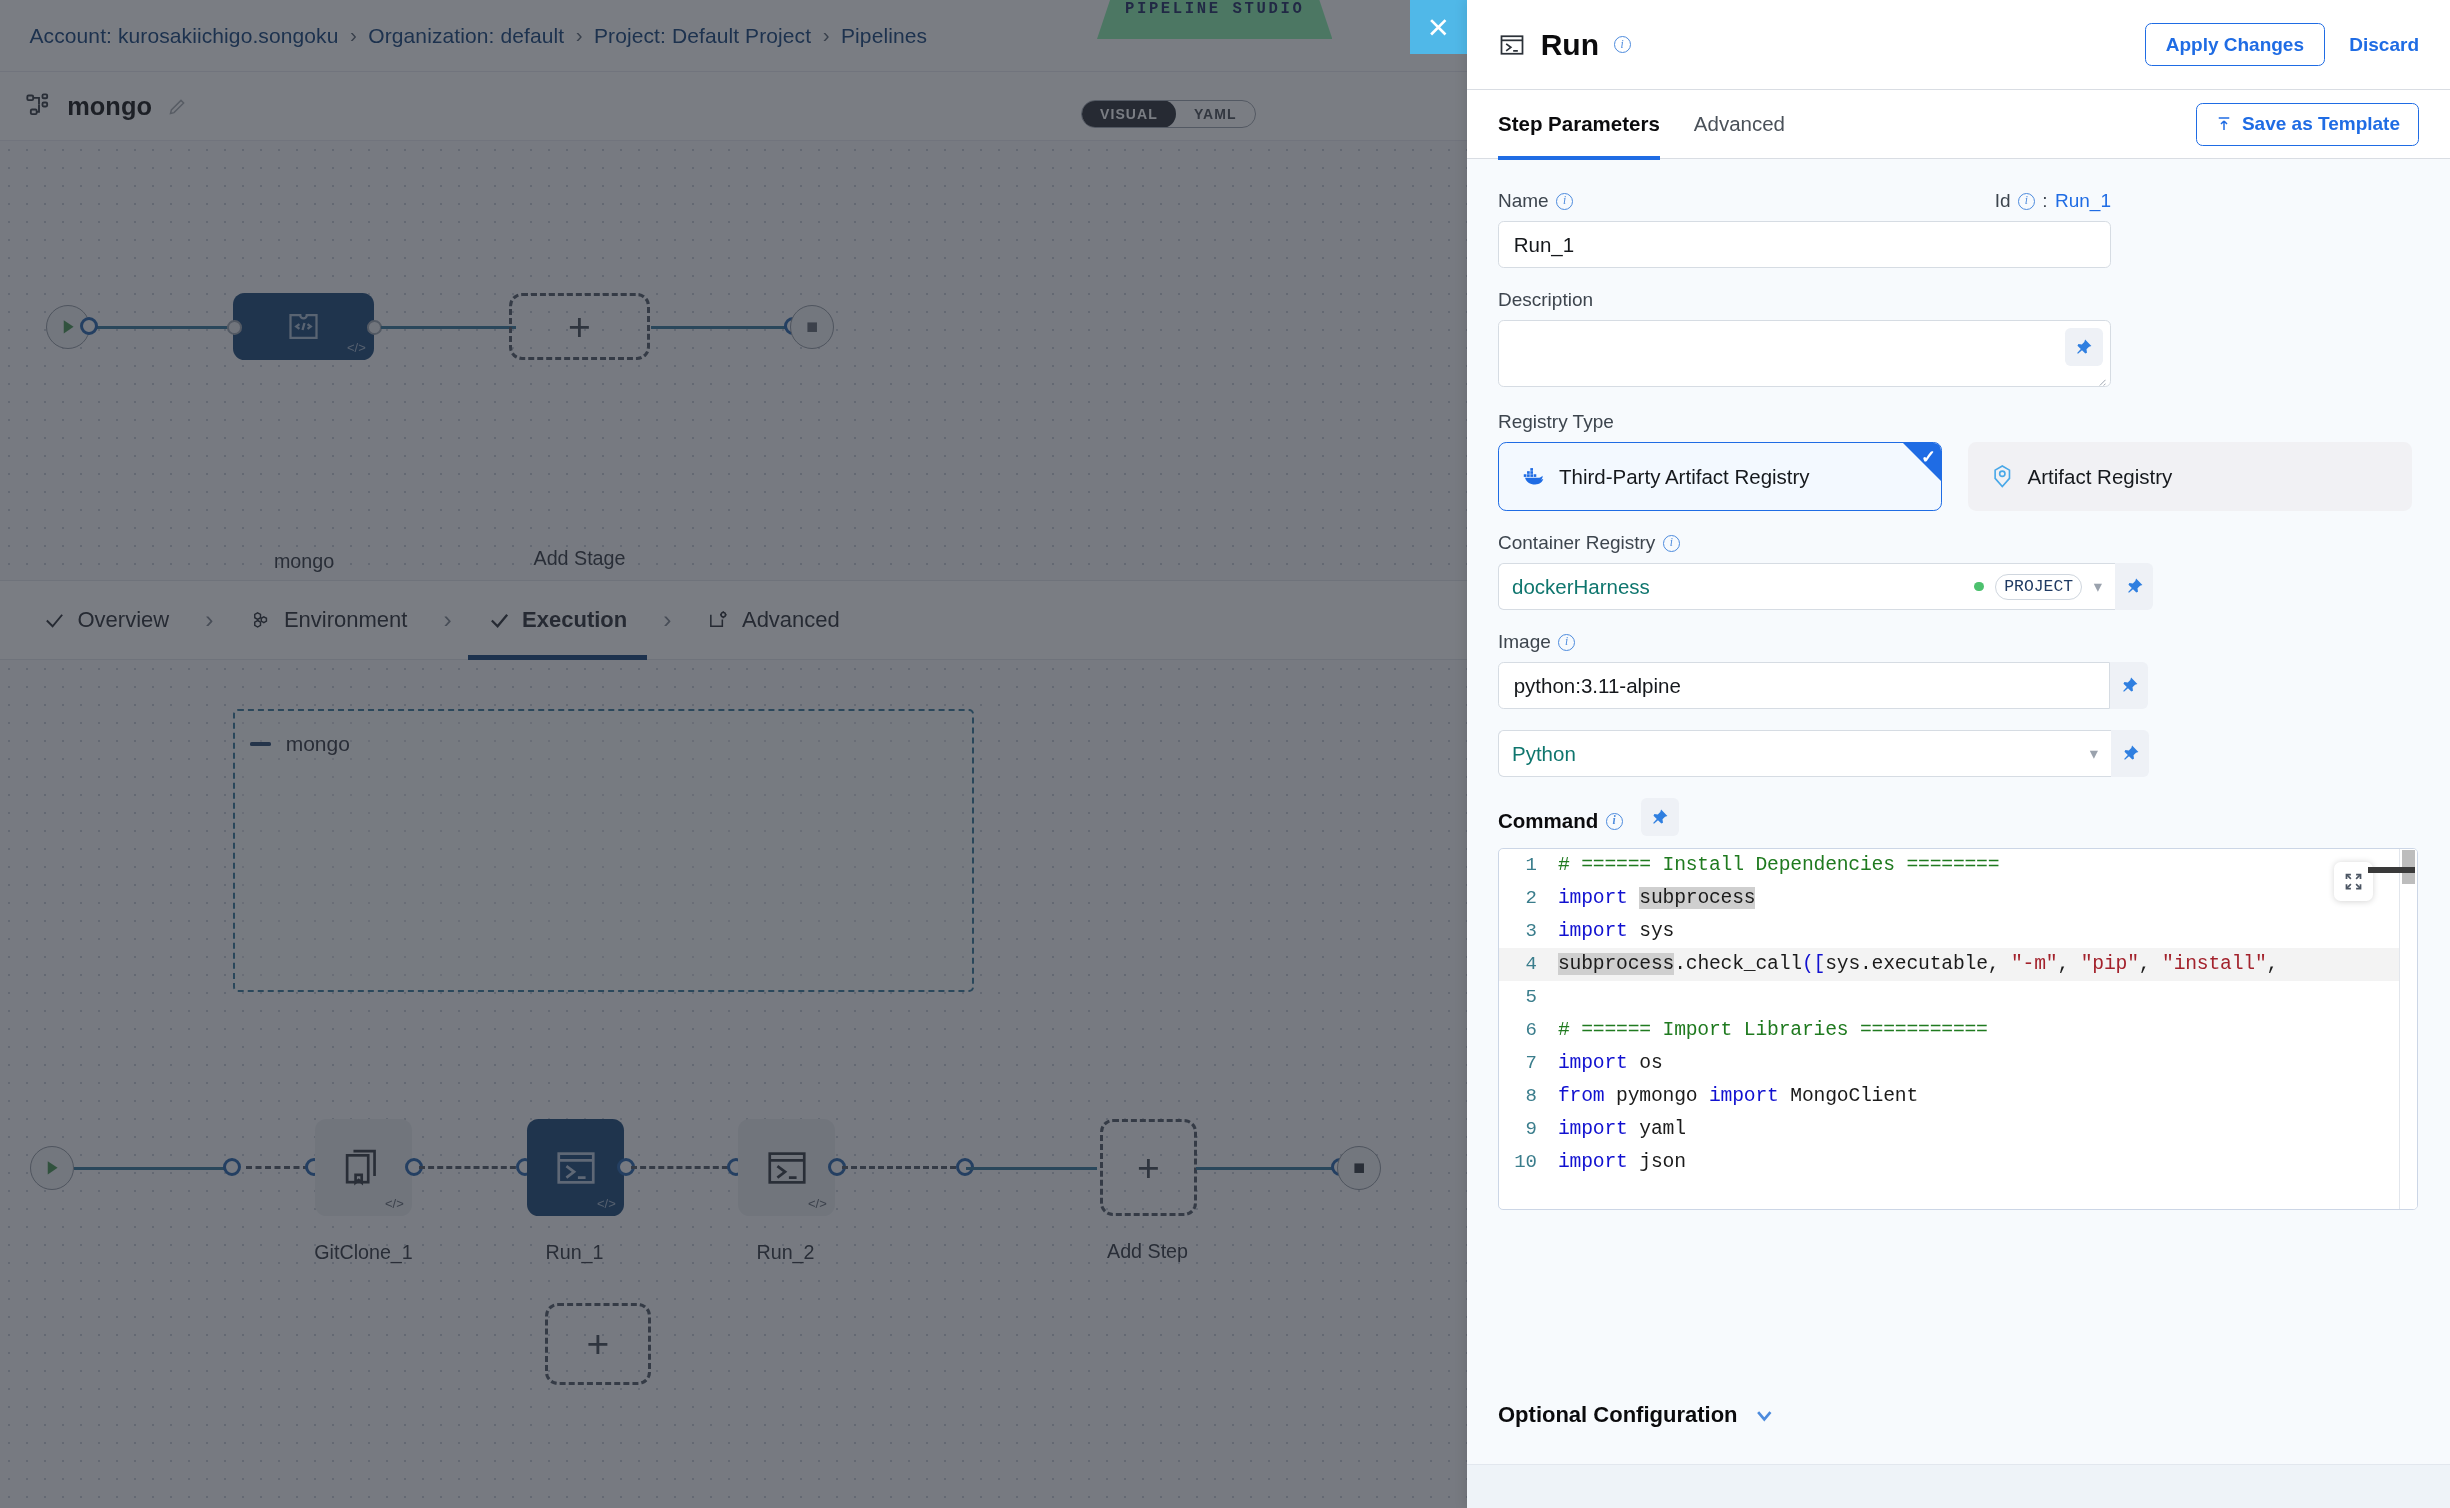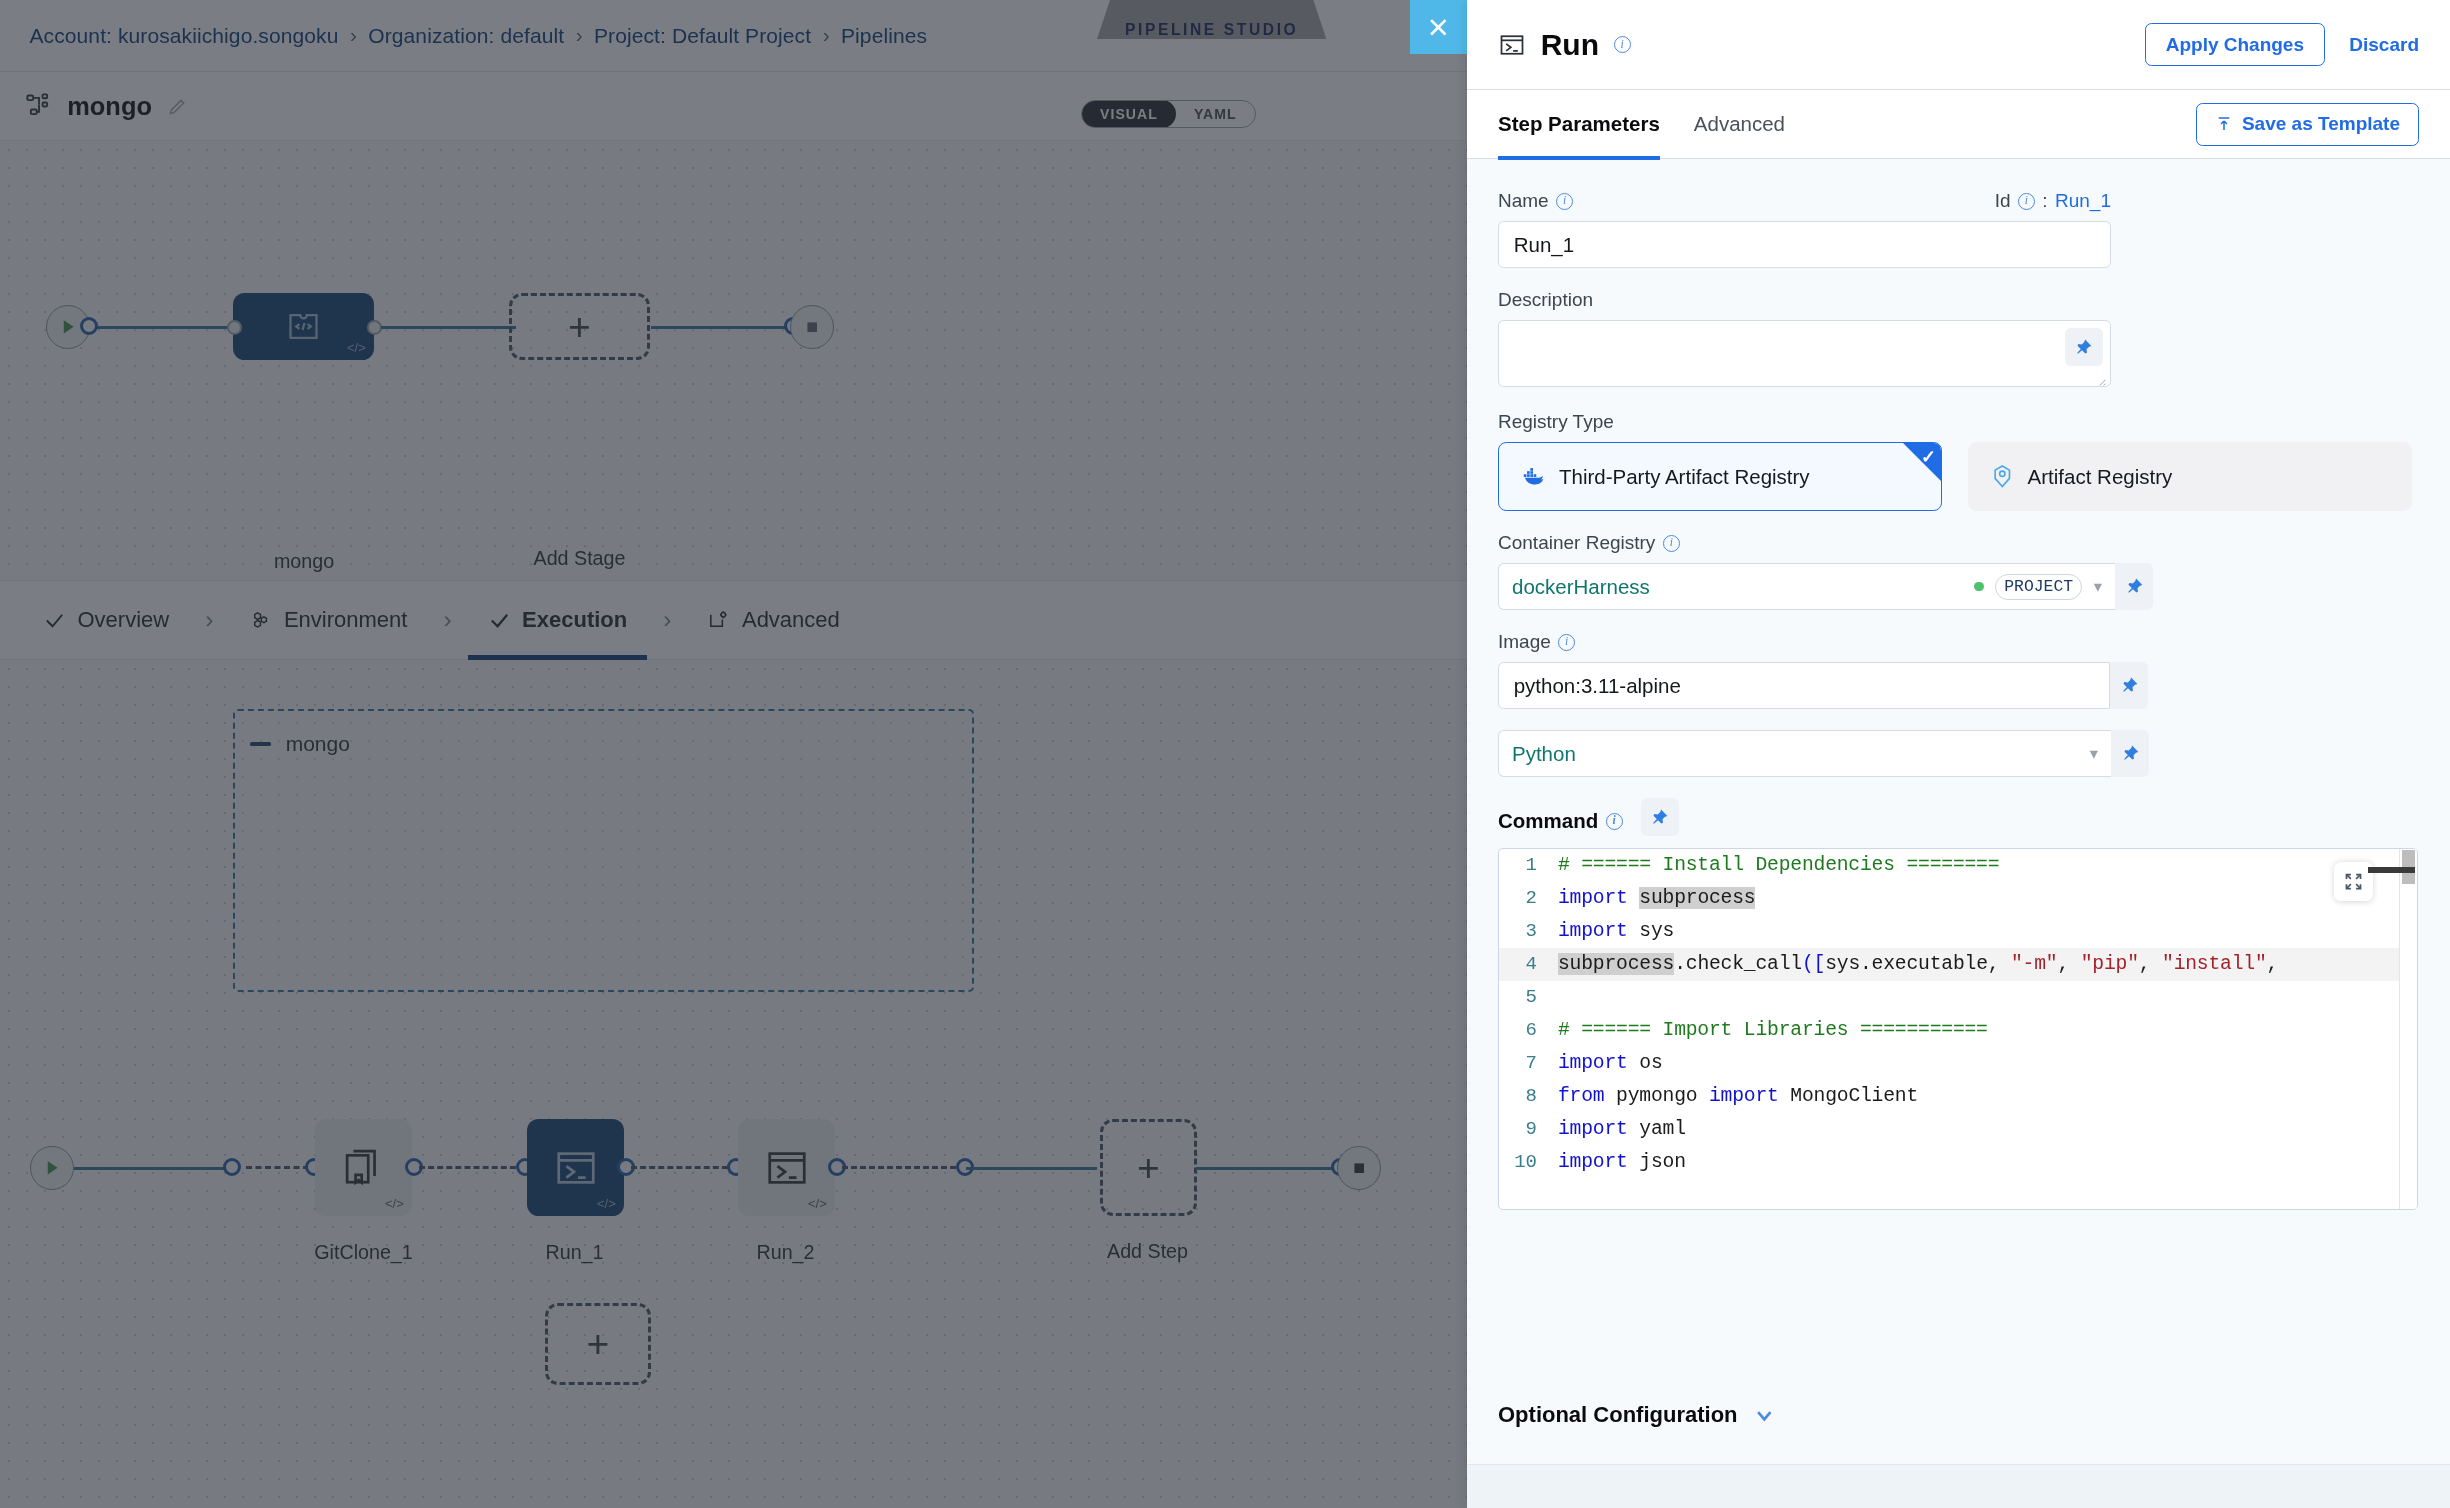--- a/index.html
+++ b/index.html
@@ -32,24 +32,25 @@
   .crumb {
     font-size: 21px; color: #0b3a75; letter-spacing: 0.1px; white-space: nowrap;
   }
   .crumb-sep {
     font-size: 20.5px; color: #55606e; margin: 0 11.5px; line-height: 1;
   }
 
   
   #pipeline-studio-badge {
     position: absolute; left: 1097px; top: 0px; height: 39px;
-    padding: 0 28px; display: flex; align-items: flex-end;
-    background: #a3a3a3;
+    padding: 0 28px; display: flex; align-items: flex-start;
+    background: #86efac;
     clip-path: polygon(13px 0, calc(100% - 13px) 0, 100% 100%, 0 100%);
     z-index: 5;
+    font-family: Liberation Mono, monospace;
   }
   #pipeline-studio-badge span {
     font-size: 15.6px; font-weight: bold; letter-spacing: 2.6px; color: #17225c;
   }
 
   
   #close-btn {
     position: absolute; left: 1410px; top: 0; width: 57px; height: 54px;
     background: #50b8e8; display: flex; align-items: center; justify-content: center;
     cursor: pointer; z-index: 70;

